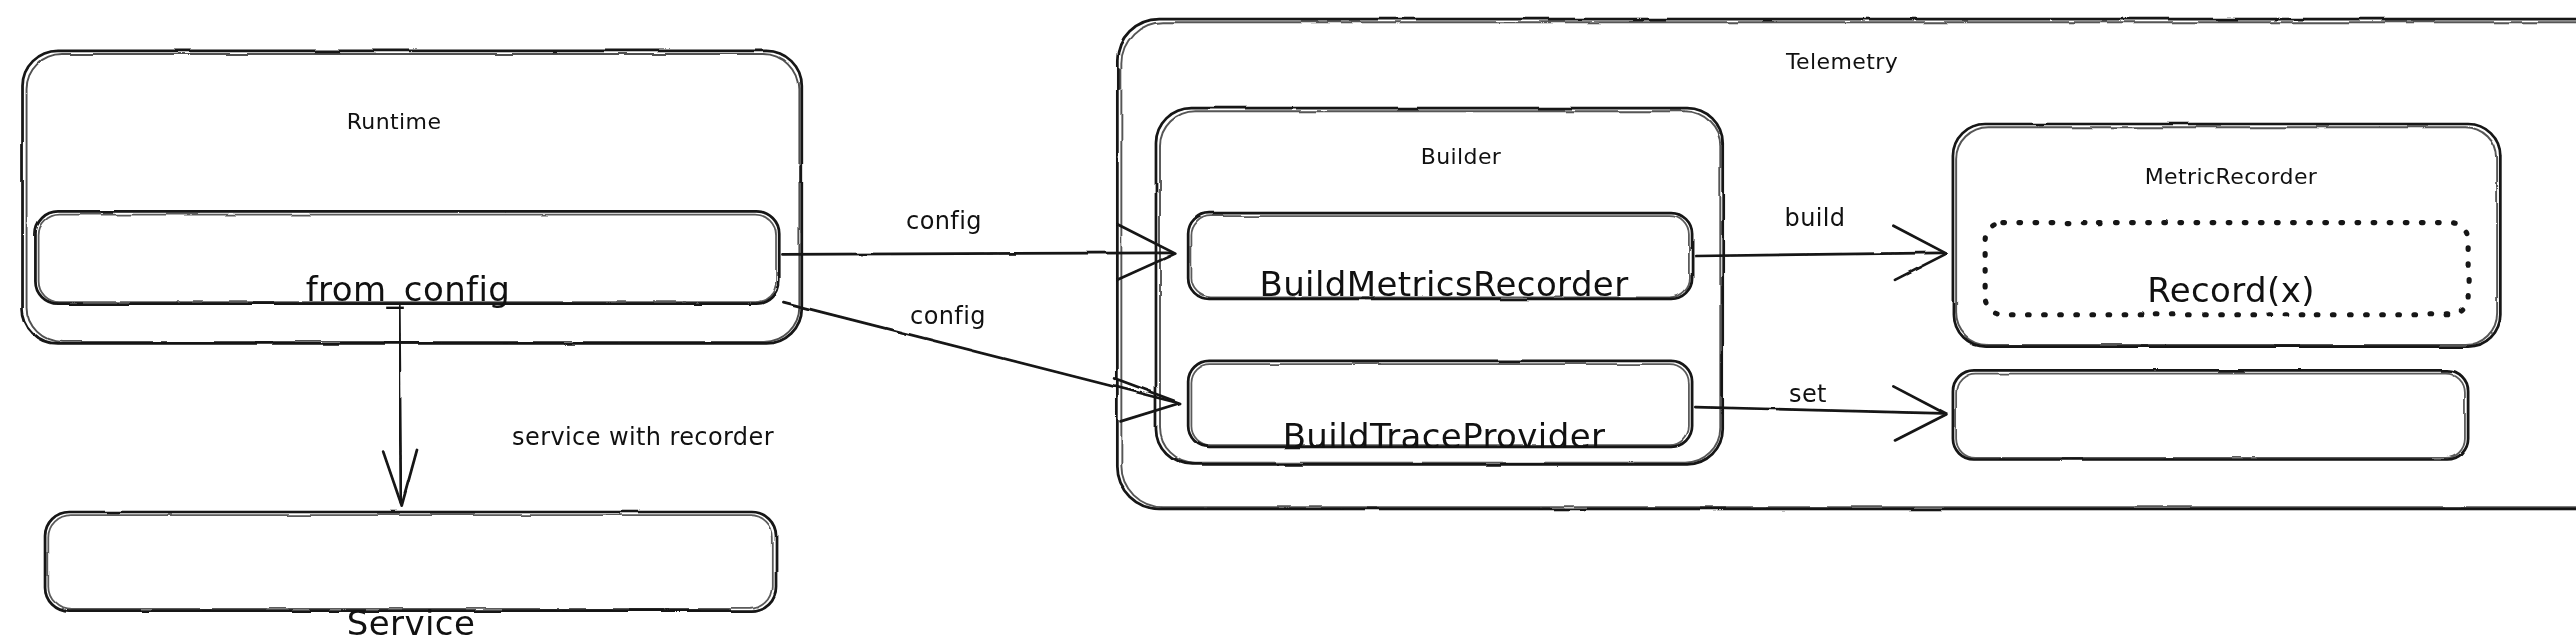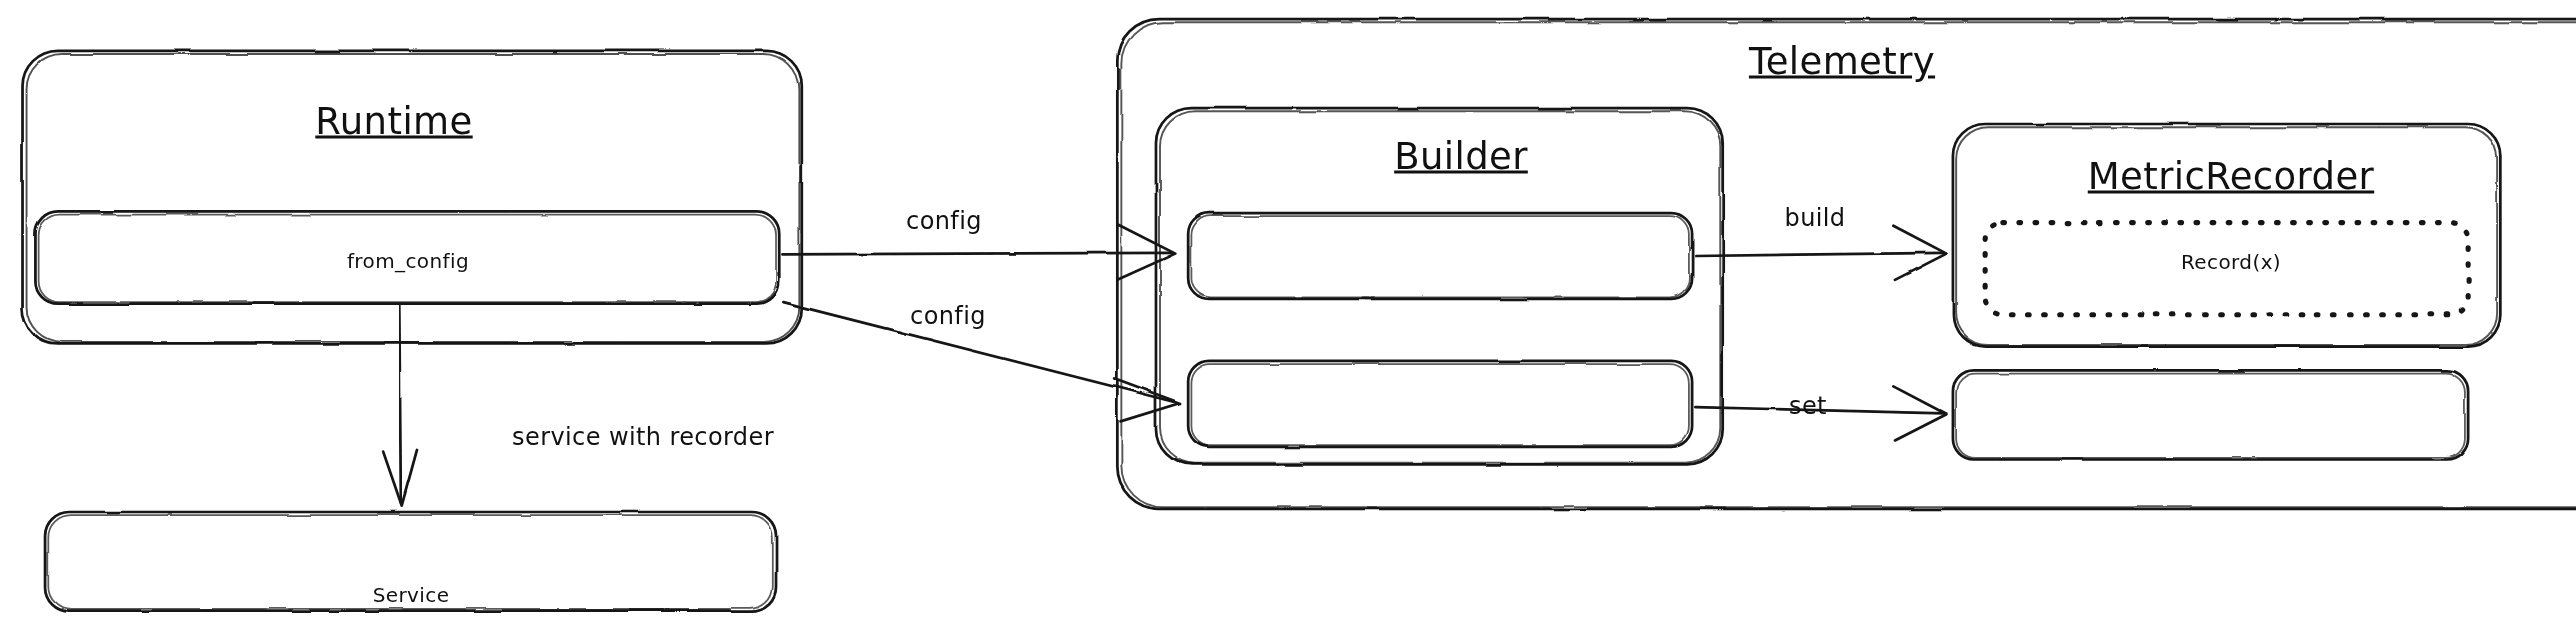--- a/index.html
+++ b/index.html
@@ -32,22 +32,22 @@
     pointer-events: none;
     letter-spacing: 0.4px;
   }
   .node-label {
     text-align: center;
     transform: translate(-50%, -50%);
   }
   .edge-label {
     transform: translate(-50%, -50%);
   }
-  .t-lg { font-size: 37px; text-decoration: underline; }
-  .t-md { font-size: 20px; }
+  .t-lg { font-size: 22px; }
+  .t-md { font-size: 34px; margin-top: 28px; }
   .t-sm { font-size: 24px; }
 </style>
 </head>
 <body>
 
 <div id="canvas">
 
   <svg class="layer" viewBox="0 0 1600 400" preserveAspectRatio="none">
     <defs>
       <filter id="rough" x="-20%" y="-40%" width="140%" height="180%">
@@ -142,24 +142,26 @@
 
     </g>
   </svg>
 
   <div class="node-label t-lg" style="left:394px; top:121px;">Runtime</div>
   <div class="node-label t-md" style="left:408px; top:261px;">from_config</div>
   <div class="node-label t-md" style="left:411px; top:595px;">Service</div>
 
   <div class="node-label t-lg" style="left:1842px; top:61px;">Telemetry</div>
   <div class="node-label t-lg" style="left:1440px; top:156px;margin-left:21px;">Builder</div>
+  <div class="node-label t-md" style="left:1444px; top:256px;">BuildMetricsRecorder</div>
+  <div class="node-label t-md" style="left:1444px; top:408px;">BuildTraceProvider</div>
 
   <div class="node-label t-lg" style="left:2231px; top:176px;">MetricRecorder</div>
   <div class="node-label t-md" style="left:2231px; top:262px;">Record(x)</div>
 
   <div class="edge-label t-sm" style="left:944px; top:221px;">config</div>
   <div class="edge-label t-sm" style="left:948px; top:316px;">config</div>
   <div class="edge-label t-sm" style="left:643px; top:437px;">service with recorder</div>
   <div class="edge-label t-sm" style="left:1815px; top:218px;">build</div>
-  <div class="edge-label t-sm" style="left:1808px; top:394px;margin-top:12px;">set</div>
+  <div class="edge-label t-sm" style="left:1808px; top:394px;">set</div>
 
 </div>
 
 
 </body></html>

